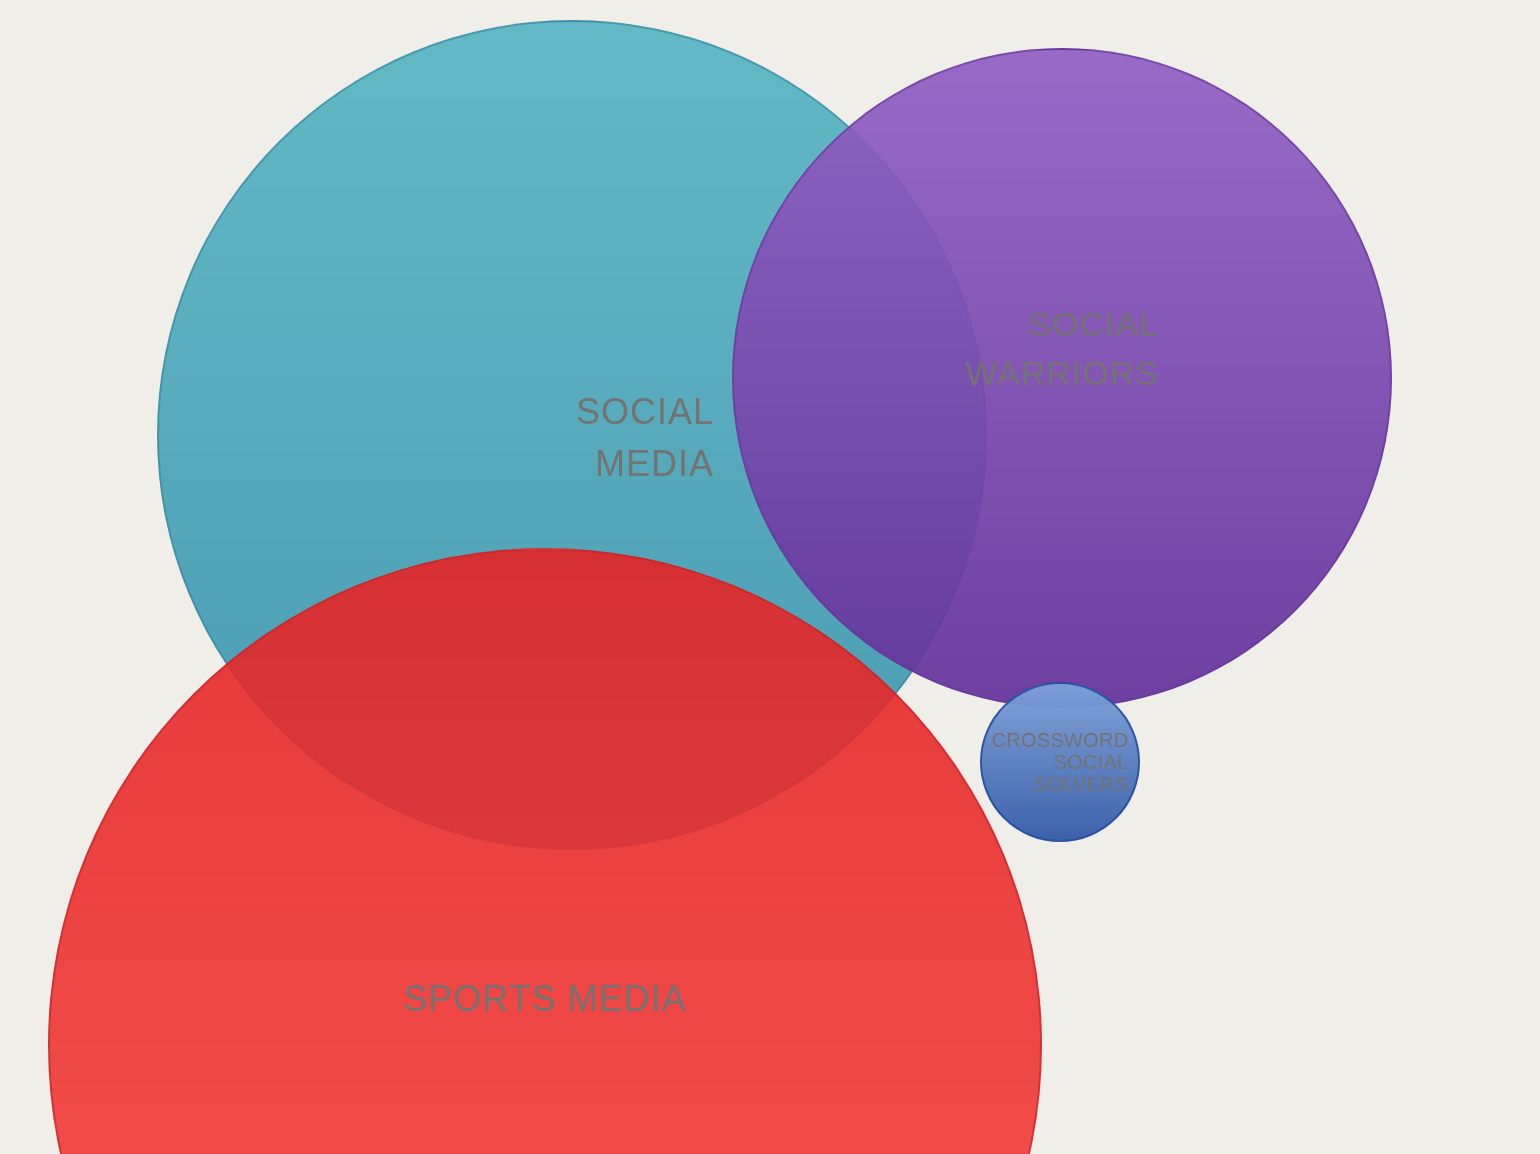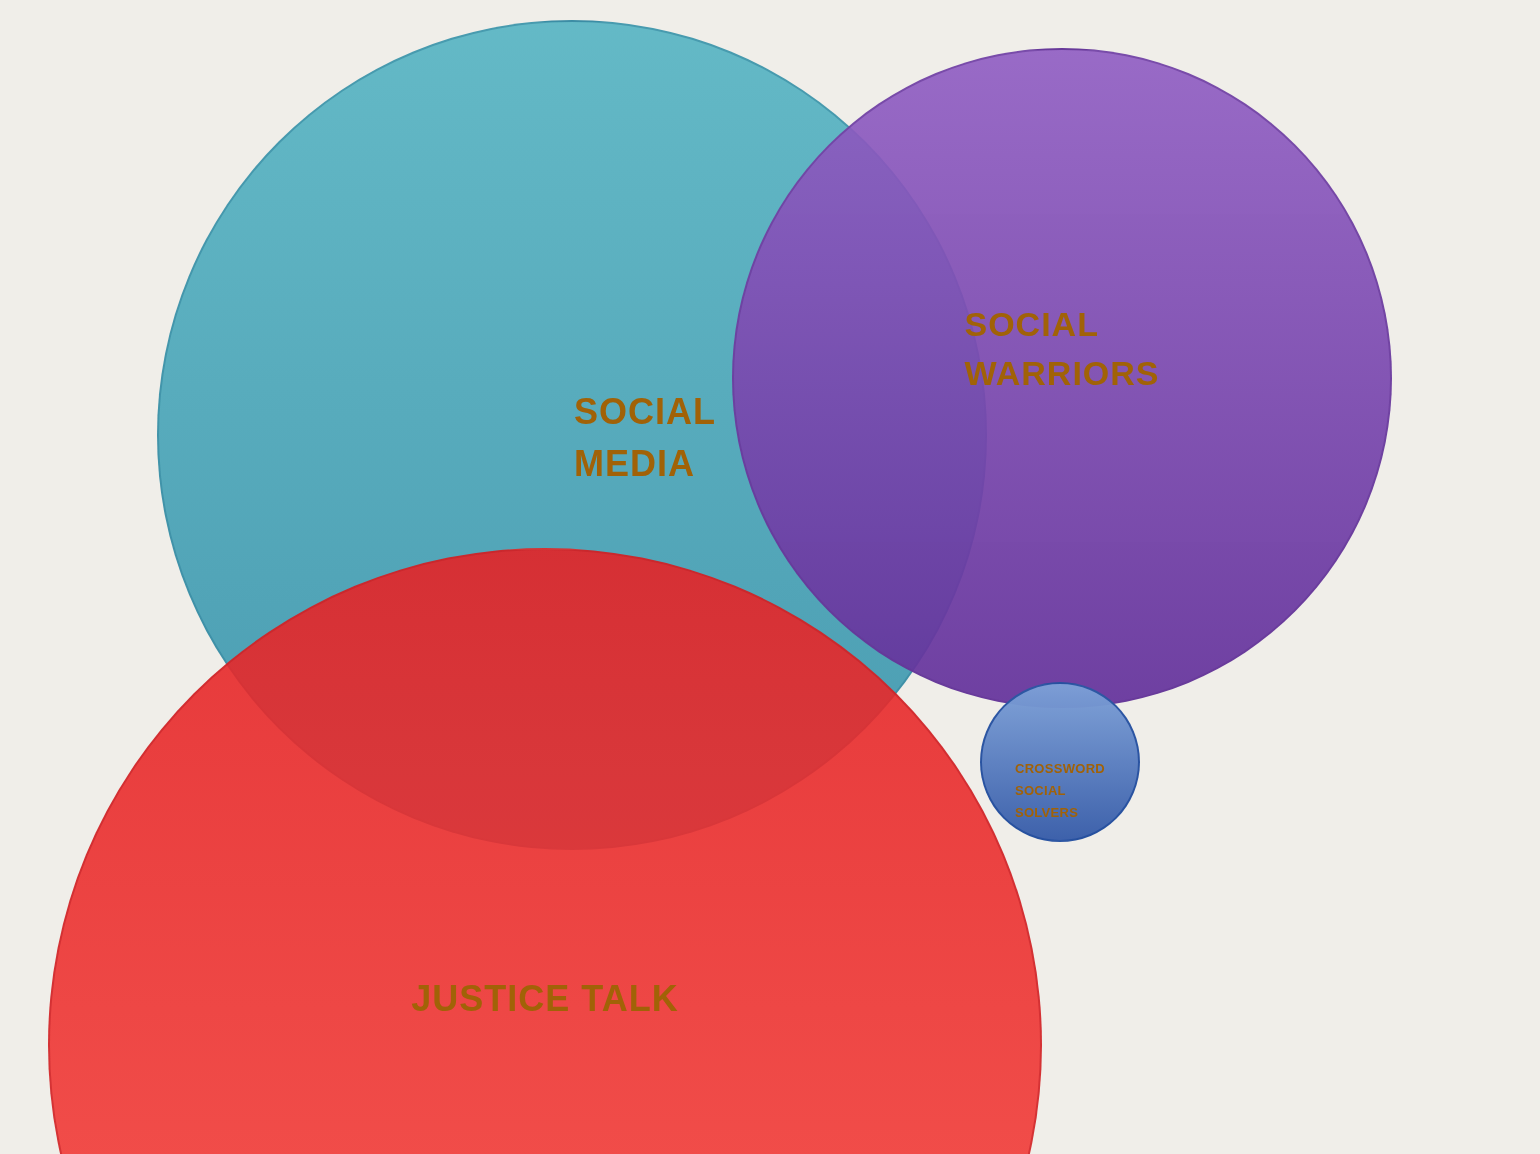--- a/index.html
+++ b/index.html
@@ -60,23 +60,23 @@
     left: 980px;
     top: 682px;
     width: 160px;
     height: 160px;
     background: linear-gradient(180deg, rgba(125,160,215,0.97) 0%, rgba(55,92,168,0.97) 100%);
     border: 2px solid rgba(38,80,158,0.9);
     z-index: 4;
   }
   .label {
     position: absolute;
-    color: #a16207;
-    font-weight: 700;
-    text-align: left;
+    color: #737373;
+    font-weight: 400;
+    text-align: right;
     z-index: 5;
     white-space: nowrap;
     transform: translateX(-50%);
   }
   .label .line { display: block; }
   .label.mavens {
     left: 645px;
     top: 386px;
     font-size: 36px;
     line-height: 52px;
@@ -92,24 +92,23 @@
   .label.sports {
     left: 545px;
     top: 974px;
     font-size: 36px;
     line-height: 49px;
     letter-spacing: 1px;
   }
   .label.crossword {
     left: 1060px;
     top: 729px;
-    font-size: 13px;
+    font-size: 20px;
     line-height: 22px;
     letter-spacing: 0.3px;
-    margin-top: 29px;
   }
 </style>
 </head>
 <body>
 
 <div class="canvas">
 
   <div class="circle teal"></div>
 
   <div class="circle purple"></div>
@@ -122,21 +121,21 @@
     <span class="line">SOCIAL</span>
     <span class="line">MEDIA</span>
   </div>
 
   <div class="label warriors">
     <span class="line">SOCIAL</span>
     <span class="line">WARRIORS</span>
   </div>
 
   <div class="label sports">
-    <span class="line">JUSTICE TALK</span>
+    <span class="line">SPORTS MEDIA</span>
   </div>
 
   <div class="label crossword">
     <span class="line">CROSSWORD</span>
     <span class="line">SOCIAL</span>
     <span class="line">SOLVERS</span>
   </div>
 
 </div>
 

